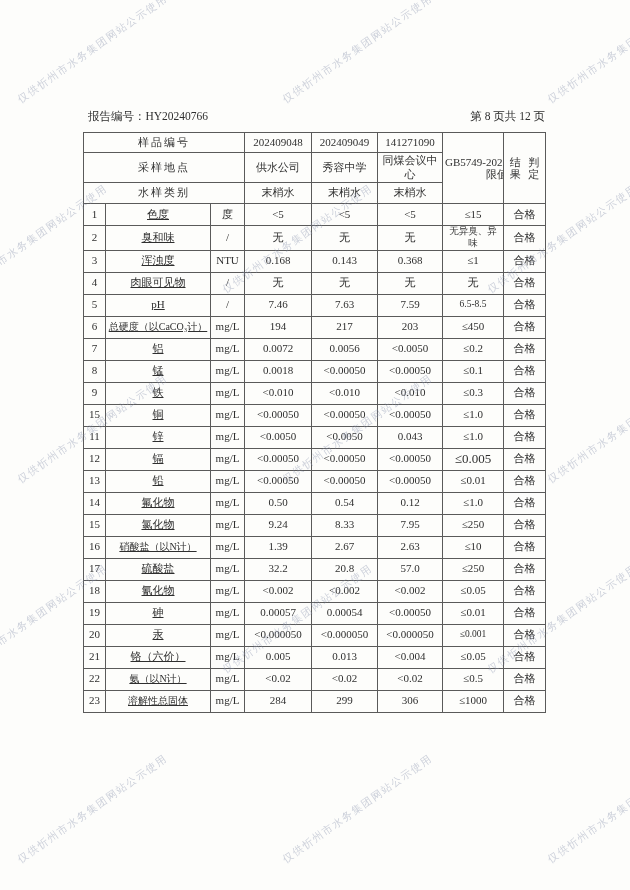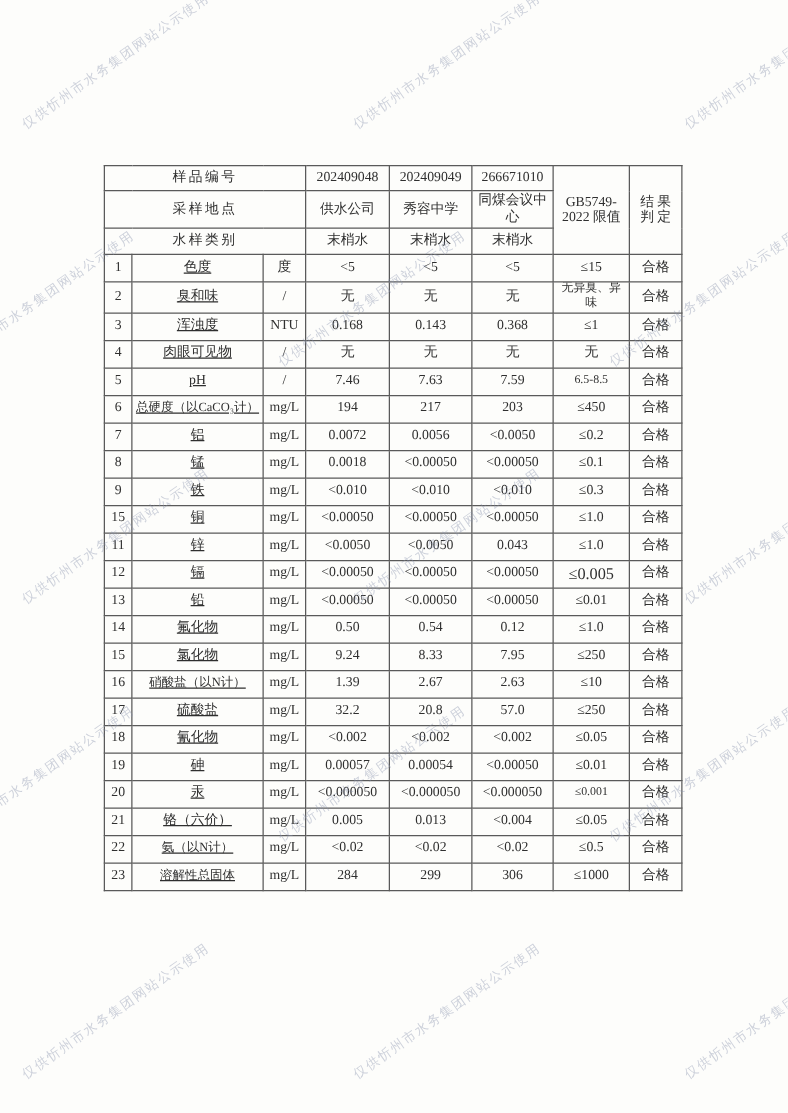--- a/index.html
+++ b/index.html
@@ -48,47 +48,51 @@
     padding:0 2px; line-height:1.25;
     overflow:hidden;
   }
   tr.hr1 { height:20px; }
   tr.hr2 { height:30px; }
   tr.hr3 { height:21px; }
   tr.data-row { height:22px; }
   td.c-item { text-align:left; padding-left:5px;text-decoration:underline; }
   td.head-span { letter-spacing:2px; }
   td.v-head { letter-spacing:0;margin-top:28px; }
-  .two-line { display:flex; flex-direction:column; justify-content:space-evenly; height:100%; }
+  .two-line { display:flex; flex-direction:row; justify-content:space-evenly; height:100%; }
   .two-line div { line-height:1.1; }
 </style>
 </head>
 <body>
 
 <div class="page">
 
 
+  <div class="meta">
+    <span><span>报告编号：</span><span>HY20240766</span></span>
+    <span>第 8 页共 12 页</span>
+  </div>
 
   <table class="report">
     <colgroup>
       <col style="width:22px">
         <col style="width:105px">
         <col style="width:34px">
       <col style="width:67px">
         <col style="width:66px">
         <col style="width:65px">
       <col style="width:61px">
         <col style="width:42px">
     </colgroup>
     <tbody>
       <tr class="hr1">
         <td colspan="3" class="head-span">样品编号</td>
         <td class="v-head">202409048</td>
         <td class="v-head">202409049</td>
-        <td class="v-head">266671010</td>
+        <td class="v-head">141271090</td>
         <td rowspan="3">
           <div class="two-line">
             <div>GB5749-</div>
             <div>2022 限值</div>
           </div>
         </td>
         <td rowspan="3">
           <div class="two-line">
             <div>结 果</div>
             <div>判 定</div>

